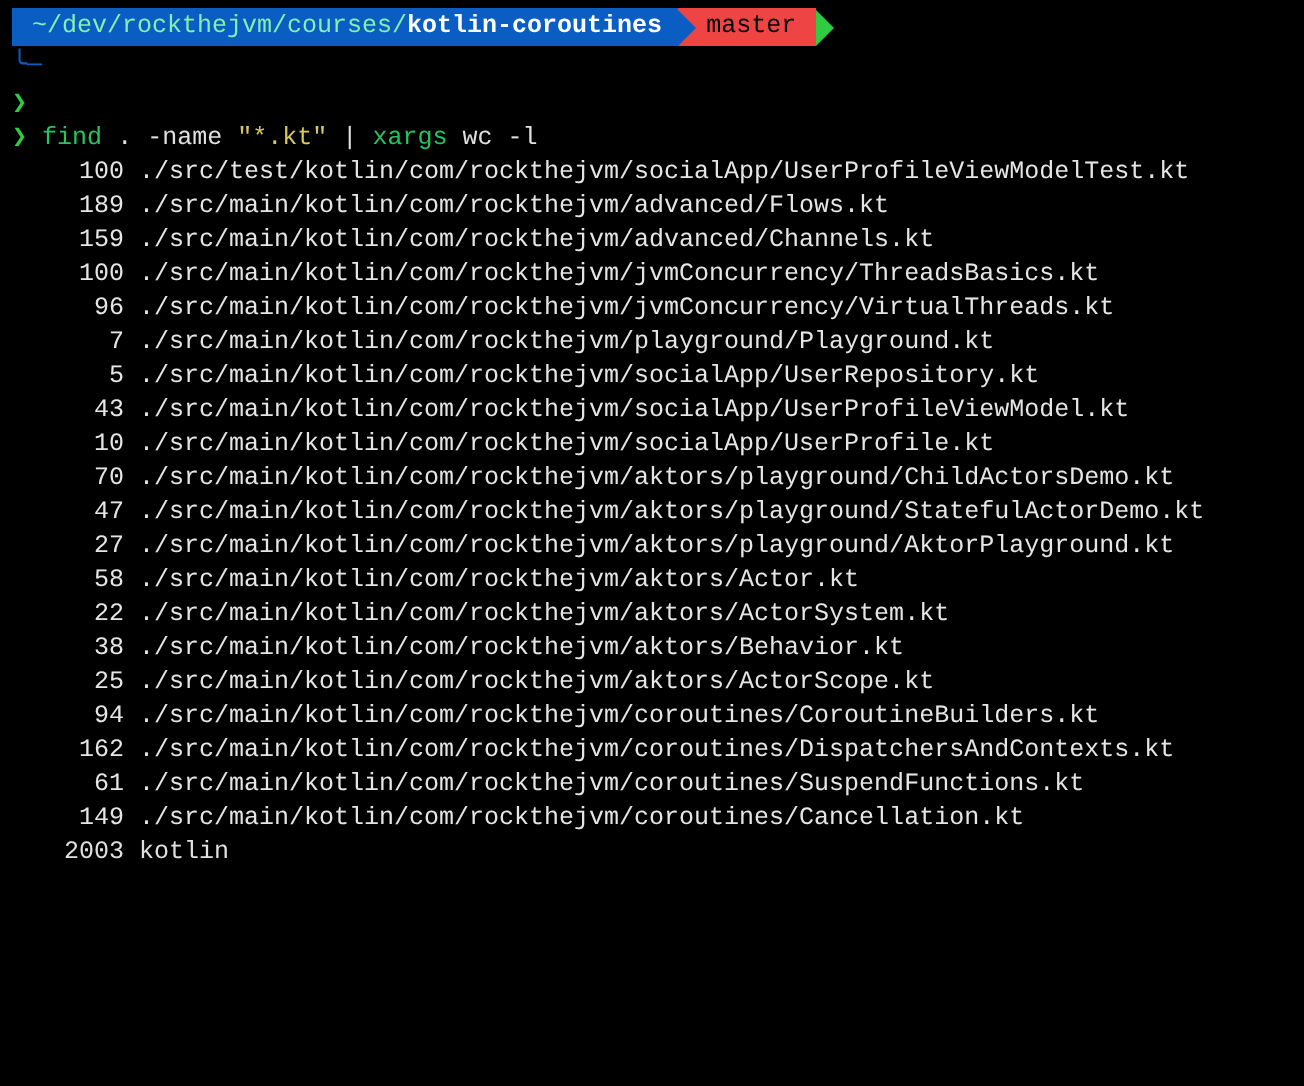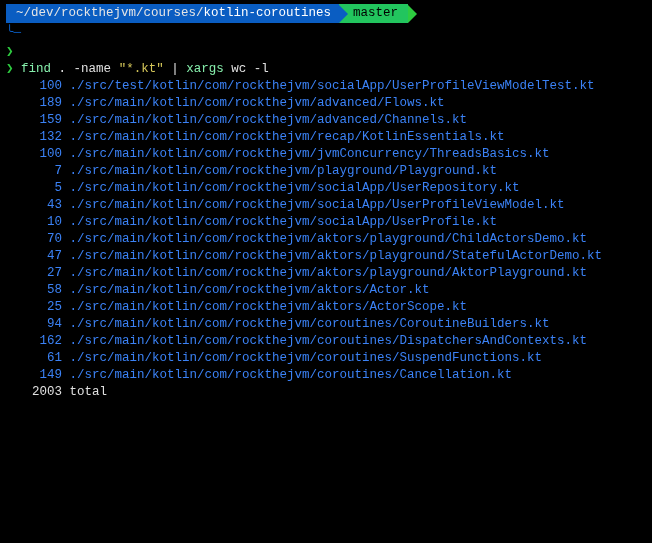--- a/index.html
+++ b/index.html
@@ -22,39 +22,39 @@
       margin-bottom: 2px;
     }
     .path-segment {
       background: #0a5dc2;
       color: #fff;
       padding: 1px 8px 1px 10px;
       position: relative;
       display: inline-block;
     }
     .path-segment .tilde {
-      color: #e5e5e5;
+      color: #86efac;
     }
     .path-segment .bold {
-      font-weight: normal;
+      font-weight: bold;
       color: #fff;
     }
     .arrow-right-blue {
       width: 0;
       height: 0;
       border-top: 9px solid transparent;
       border-bottom: 9px solid transparent;
       border-left: 9px solid #0a5dc2;
       display: inline-block;
       vertical-align: middle;
       z-index: 2;
       position: relative;
     }
     .branch-segment {
-      background: #22c55e;
+      background: #ef4444;
       color: #000;
       padding: 1px 10px 1px 14px;
       margin-left: -9px;
       position: relative;
       display: inline-block;
     }
     .arrow-right-green {
       width: 0;
       height: 0;
       border-top: 9px solid transparent;
@@ -68,31 +68,31 @@
       margin-bottom: 2px;
     }
     .prompt-char {
       color: #2ecc40;
       font-weight: bold;
     }
     .command-line {
       color: #e0e0e0;
     }
     .command-cmd {
-      color: #86efac;
+      color: #22c55e;
     }
     .command-str {
       color: #d6c85a;
     }
     .command-pipe {
       color: #e0e0e0;
     }
     .output-line {
       white-space: pre;
-      color: #3b82f6;
+      color: #e5e5e5;
     }
     .count {
       display: inline-block;
       width: 56px;
       text-align: right;
     }
     .total-line {
       white-space: pre;
       color: #e0e0e0;
     }
@@ -110,30 +110,32 @@
 <div class="continuation-line">╰─</div>
 
 <div><span class="prompt-char">❯</span></div>
 
 <div class="command-line"><span class="prompt-char">❯</span> <span class="command-cmd">find</span> <span>.</span> <span>-name</span> <span class="command-str">"*.kt"</span> <span class="command-pipe">|</span> <span class="command-cmd">xargs</span> <span>wc</span> <span>-l</span></div>
 
 <div id="output-container">
     <div class="output-line"><span class="count">100</span><span> ./src/test/kotlin/com/rockthejvm/socialApp/UserProfileViewModelTest.kt</span></div>
     <div class="output-line"><span class="count">189</span><span> ./src/main/kotlin/com/rockthejvm/advanced/Flows.kt</span></div>
     <div class="output-line"><span class="count">159</span><span> ./src/main/kotlin/com/rockthejvm/advanced/Channels.kt</span></div>
-    <div class="output-line"><span class="count">132</span><span> ./src/main/kotlin/com/rockthejvm/recap/KotlinEssentials.kt</span></div>
     <div class="output-line"><span class="count">100</span><span> ./src/main/kotlin/com/rockthejvm/jvmConcurrency/ThreadsBasics.kt</span></div>
+    <div class="output-line"><span class="count">96</span><span> ./src/main/kotlin/com/rockthejvm/jvmConcurrency/VirtualThreads.kt</span></div>
     <div class="output-line"><span class="count">7</span><span> ./src/main/kotlin/com/rockthejvm/playground/Playground.kt</span></div>
     <div class="output-line"><span class="count">5</span><span> ./src/main/kotlin/com/rockthejvm/socialApp/UserRepository.kt</span></div>
     <div class="output-line"><span class="count">43</span><span> ./src/main/kotlin/com/rockthejvm/socialApp/UserProfileViewModel.kt</span></div>
     <div class="output-line"><span class="count">10</span><span> ./src/main/kotlin/com/rockthejvm/socialApp/UserProfile.kt</span></div>
     <div class="output-line"><span class="count">70</span><span> ./src/main/kotlin/com/rockthejvm/aktors/playground/ChildActorsDemo.kt</span></div>
     <div class="output-line"><span class="count">47</span><span> ./src/main/kotlin/com/rockthejvm/aktors/playground/StatefulActorDemo.kt</span></div>
     <div class="output-line"><span class="count">27</span><span> ./src/main/kotlin/com/rockthejvm/aktors/playground/AktorPlayground.kt</span></div>
     <div class="output-line"><span class="count">58</span><span> ./src/main/kotlin/com/rockthejvm/aktors/Actor.kt</span></div>
+    <div class="output-line"><span class="count">22</span><span> ./src/main/kotlin/com/rockthejvm/aktors/ActorSystem.kt</span></div>
+    <div class="output-line"><span class="count">38</span><span> ./src/main/kotlin/com/rockthejvm/aktors/Behavior.kt</span></div>
     <div class="output-line"><span class="count">25</span><span> ./src/main/kotlin/com/rockthejvm/aktors/ActorScope.kt</span></div>
     <div class="output-line"><span class="count">94</span><span> ./src/main/kotlin/com/rockthejvm/coroutines/CoroutineBuilders.kt</span></div>
     <div class="output-line"><span class="count">162</span><span> ./src/main/kotlin/com/rockthejvm/coroutines/DispatchersAndContexts.kt</span></div>
     <div class="output-line"><span class="count">61</span><span> ./src/main/kotlin/com/rockthejvm/coroutines/SuspendFunctions.kt</span></div>
     <div class="output-line"><span class="count">149</span><span> ./src/main/kotlin/com/rockthejvm/coroutines/Cancellation.kt</span></div>
   </div>
 
-<div class="total-line"><span class="count">2003</span> <span>total</span></div>
+<div class="total-line"><span class="count">2003</span> <span>kotlin</span></div>
 
 </body></html>

